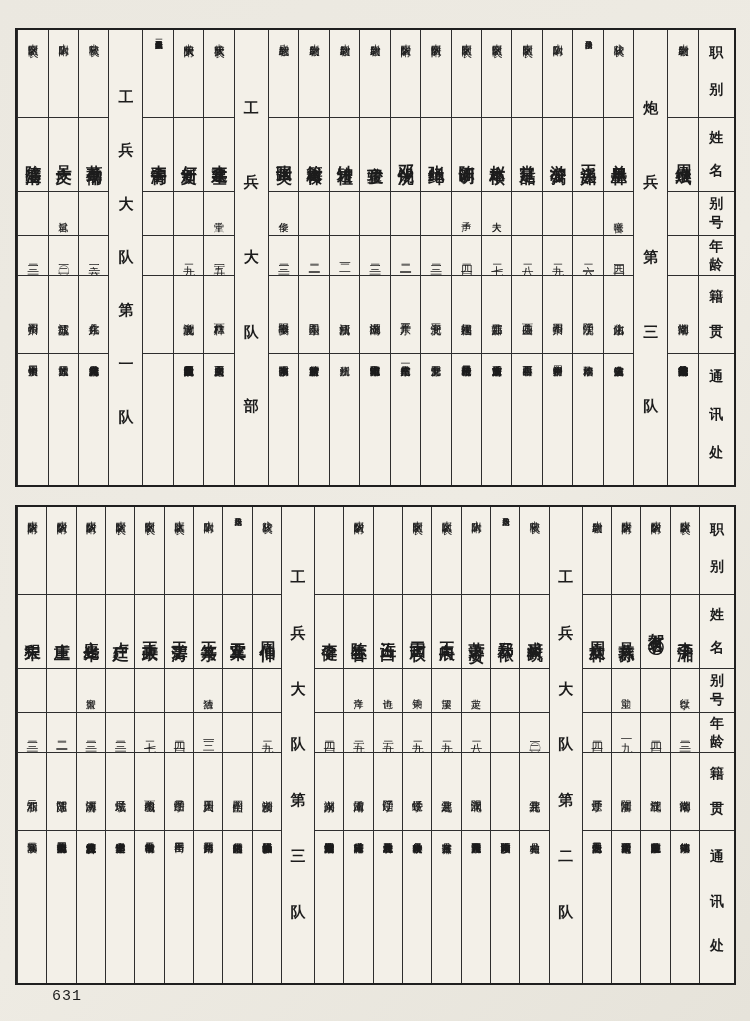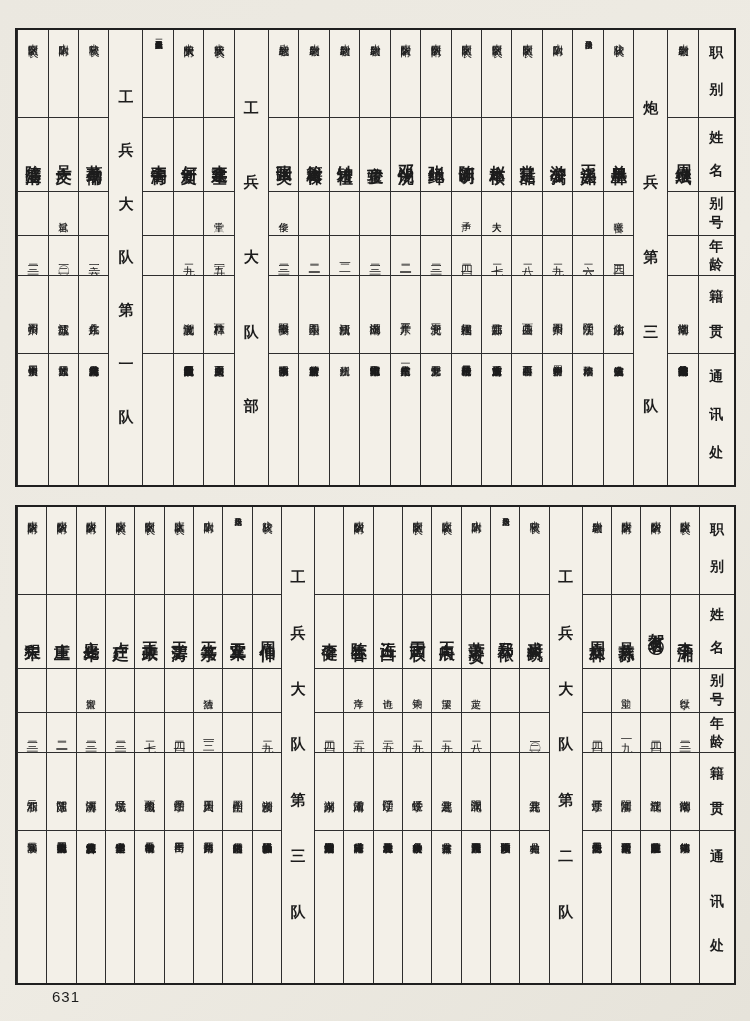--- a/index.html
+++ b/index.html
@@ -62,21 +62,21 @@
     height:90%;font-weight:bold;font-size:14px;
   }
   .group-cell{height:100%;}
   .gspread{
     display:flex;flex-direction:column;justify-content:space-around;align-items:center;
     height:82%;font-weight:bold;font-size:15px;
   }
   .page-number{
     position:absolute;left:52px;top:988px;
     font-size:15px;letter-spacing:1px;
-    font-family:Liberation Sans, sans-serif;
+    font-family:Liberation Mono, monospace;
   }
 </style>
 </head>
 <body>
 
 <div class="page">
   <div class="rtable" id="table-top">
       <div class="col col-header">
         <div class="cell r-rank hcell">
           <div class="spread">

